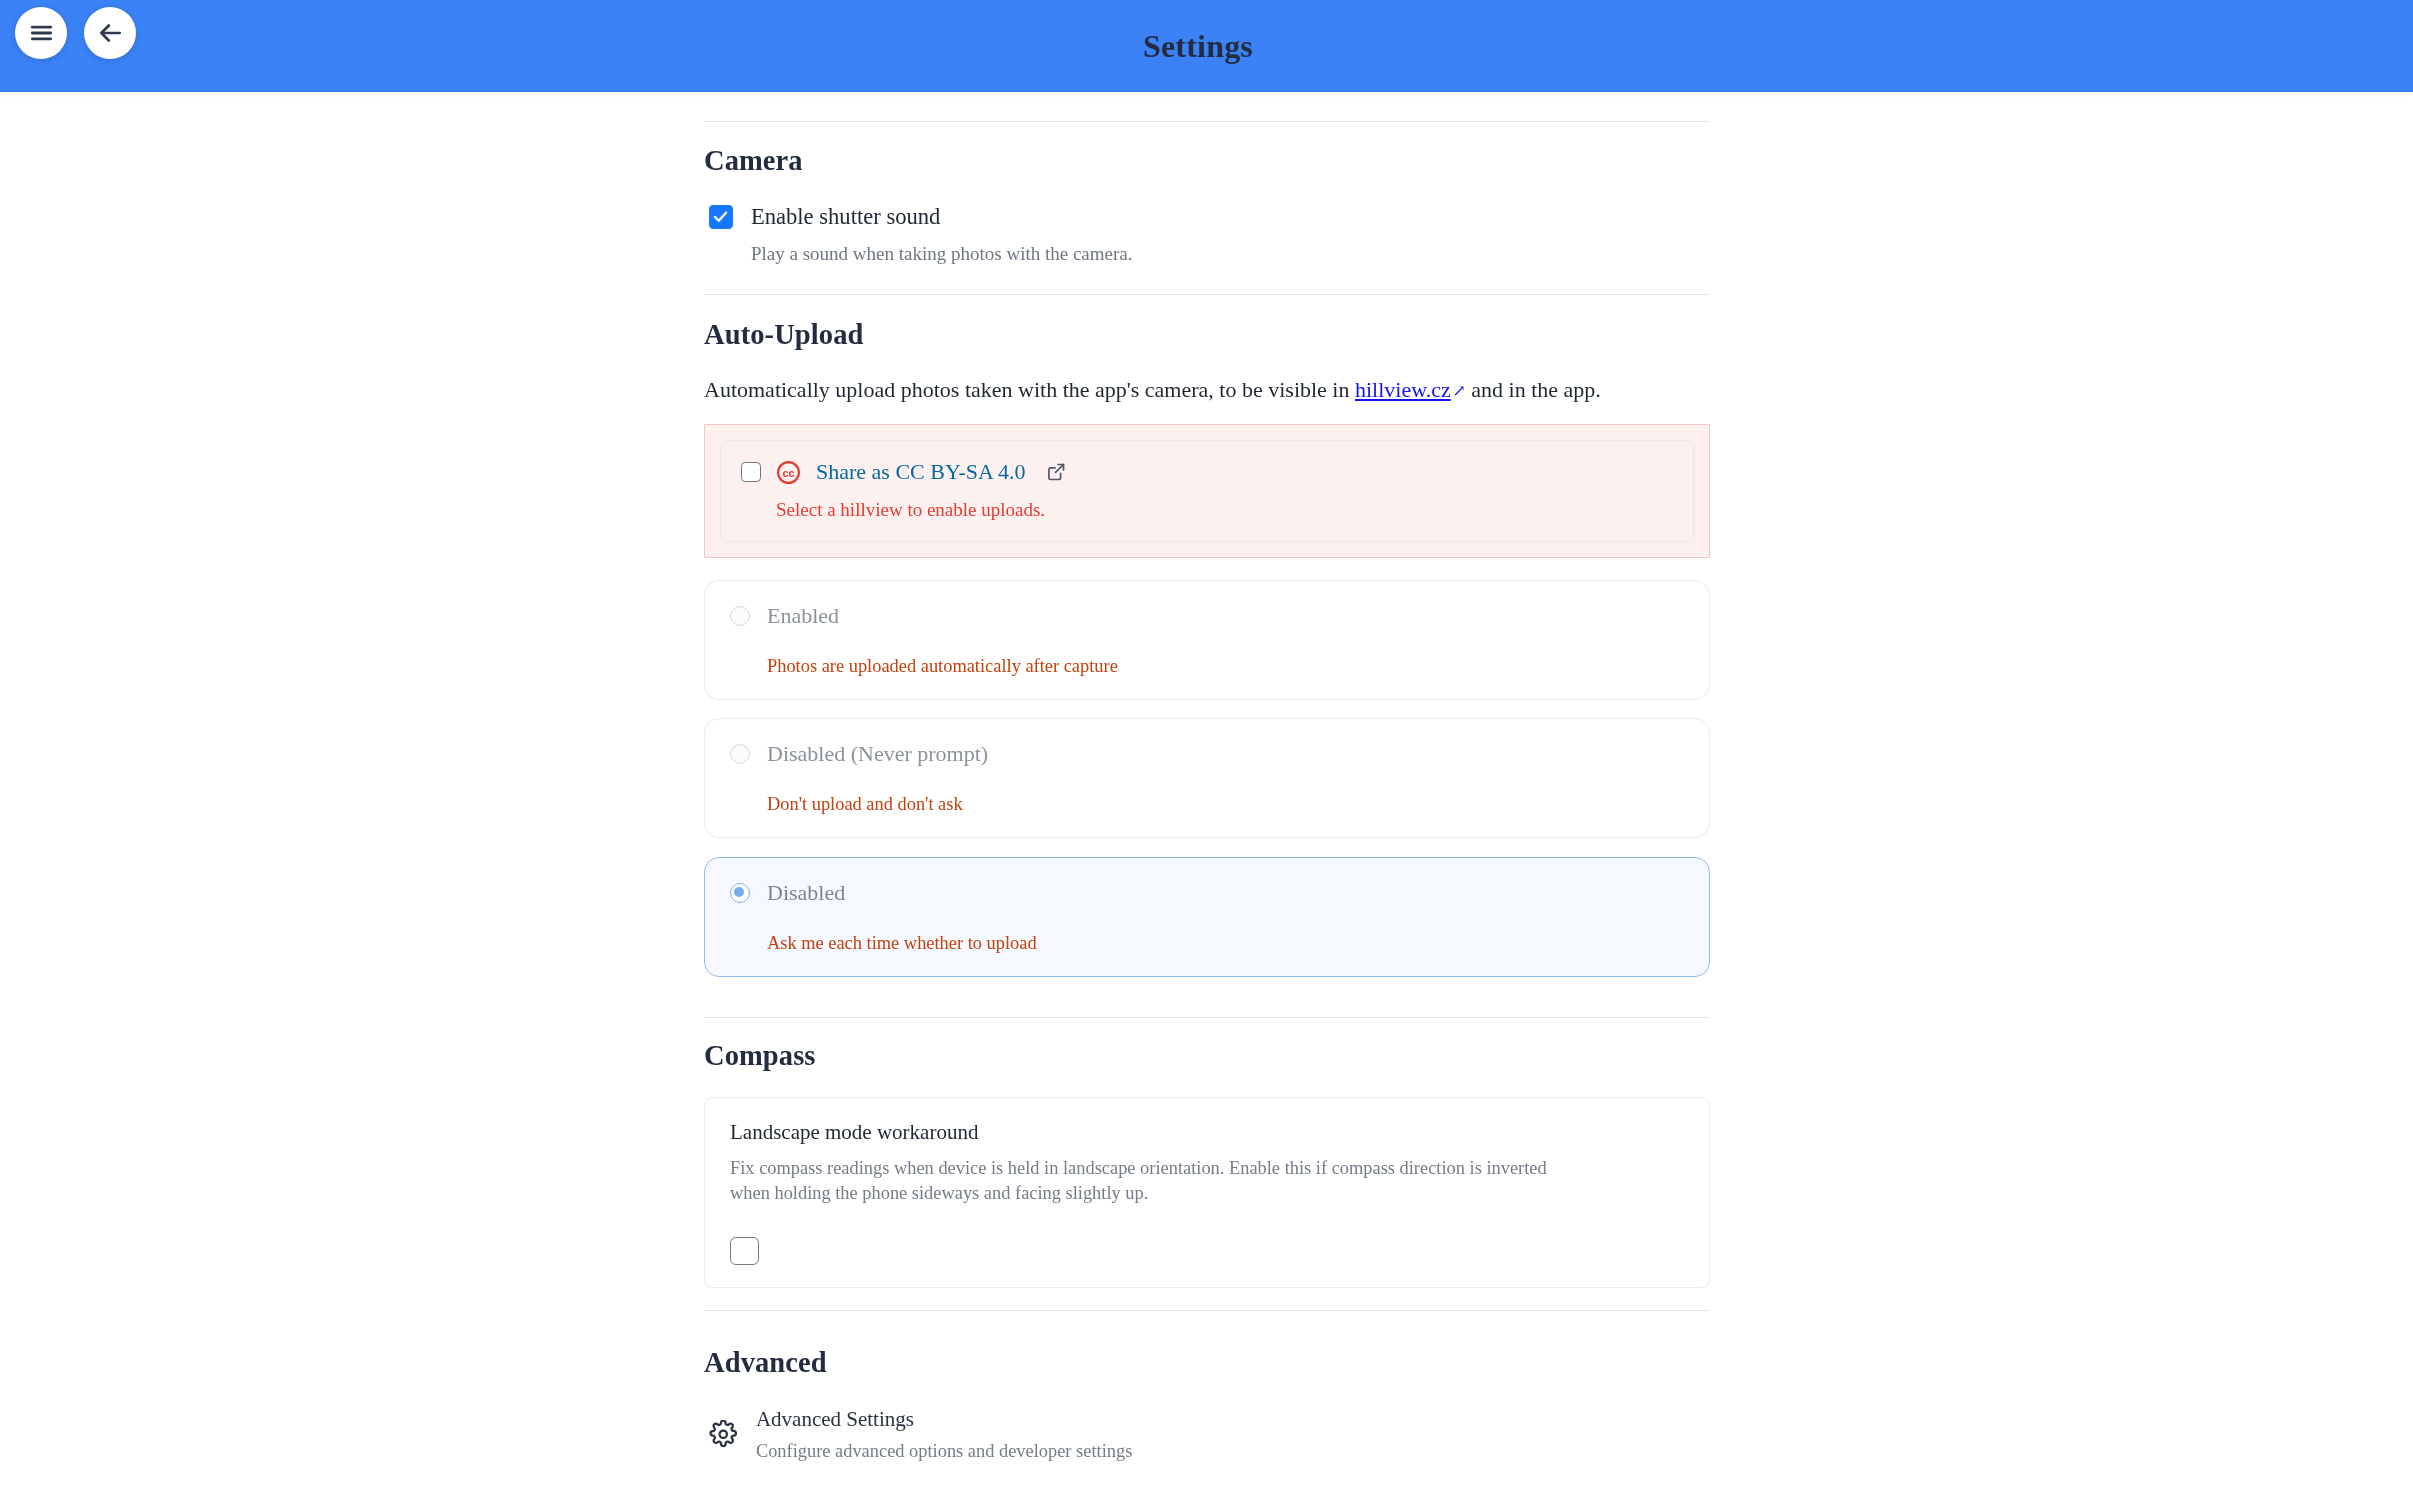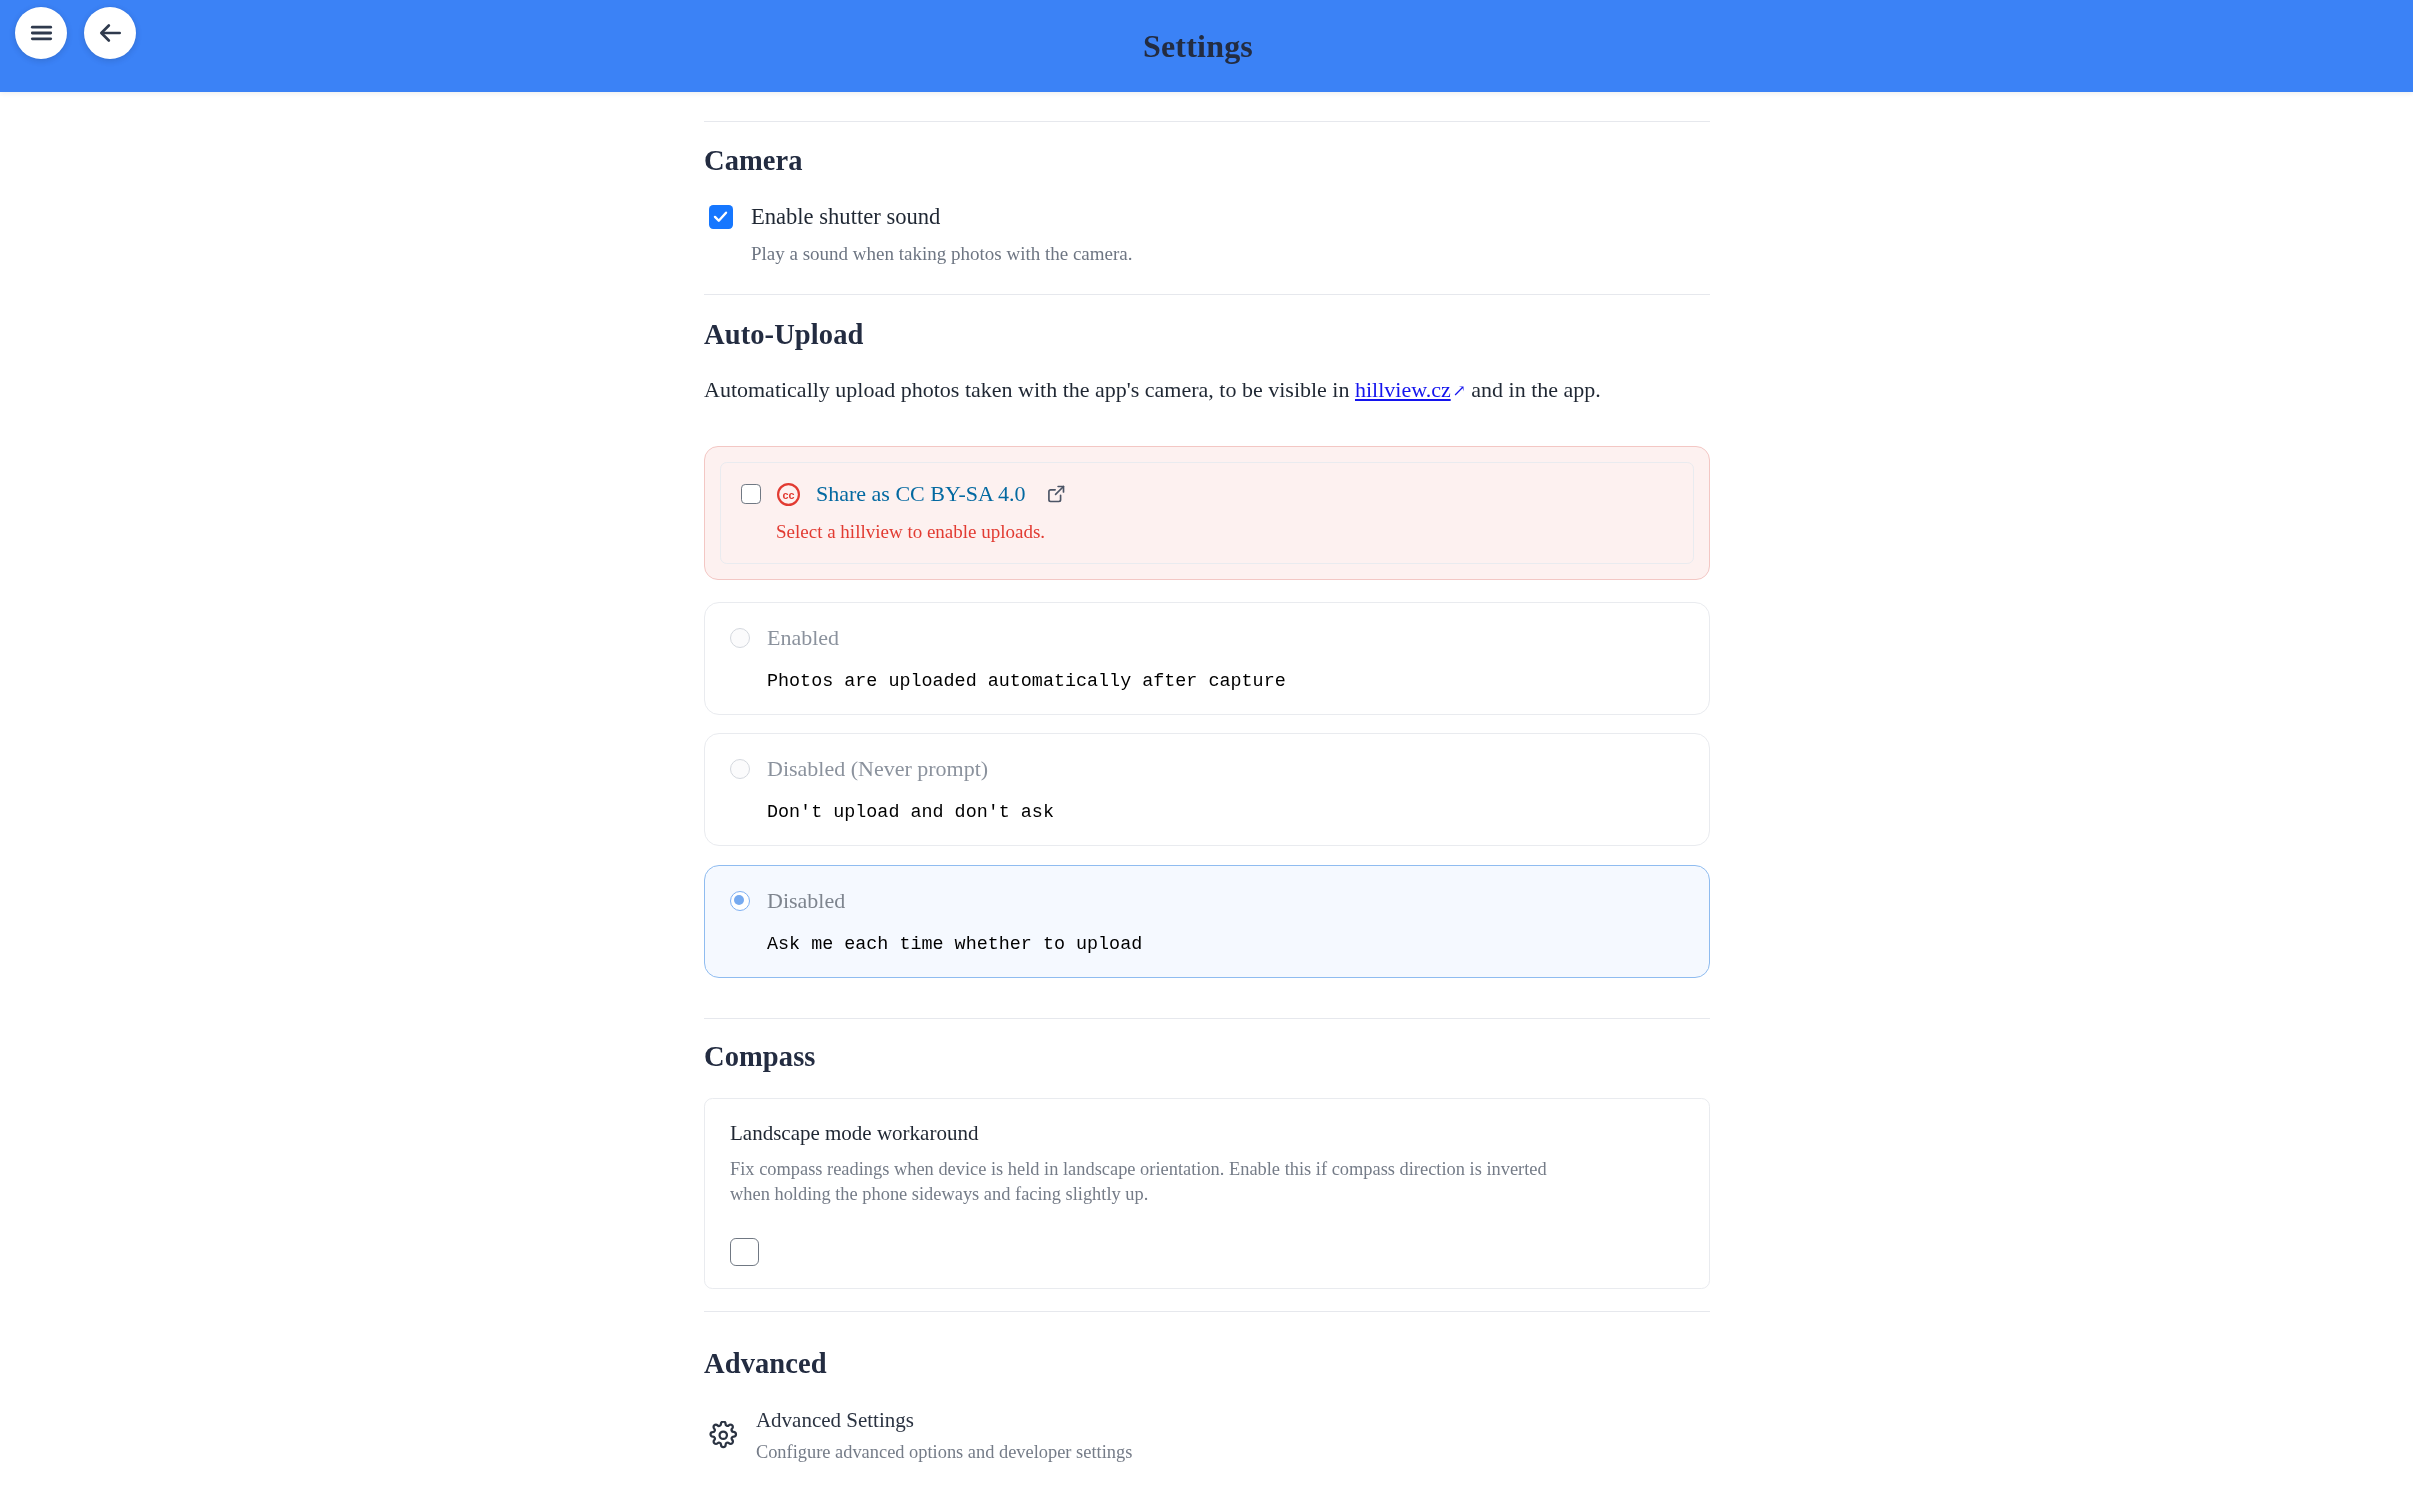--- a/index.html
+++ b/index.html
@@ -123,24 +123,24 @@
   .ext-arrow {
     display: inline-block;
     color: #1414ee;
     font-size: 16px;
     transform: translateY(-0.8px);
     margin-left: 1.7px;
   }
 
   
   .lic-alert {
-    margin-top: 42px;
+    margin-top: 20px;
     border: 0.8px solid #f3c7c4;
     background: #fdf1f0;
-    border-radius: 14px;
+    border-radius: 1px;
     padding: 15px;
   }
   .lic-inner {
     border: 0.8px solid #e9ebef;
     border-radius: 6.7px;
     padding: 18.4px 20px 20px 20px;
     background: transparent;
   }
   .lic-row {
     display: flex;
@@ -202,24 +202,23 @@
     position: absolute;
     left: 3.4px; top: 3.4px;
     width: 10px; height: 10px;
     border-radius: 50%;
     background: #76aaf0;
   }
   .rc-label { font-size: 22px; color: #8b929d; }
   .radio-card.selected .rc-label { color: #7e858f; }
   .rc-desc {
     font-size: 18.4px;
-    color: #000000;
-    margin-top: 20px;
+    color: #c2410c;
+    margin-top: 27px;
     padding-left: 37px;
-    font-family: Liberation Mono, monospace;
   }
 
   
   .compass-sec { padding-top: 22px; }
   .compass-card {
     margin-top: 25px;
     border: 0.8px solid #e9ebef;
     border-radius: 8.4px;
     padding: 22px 25px 22px 25px;
     display: flex;

